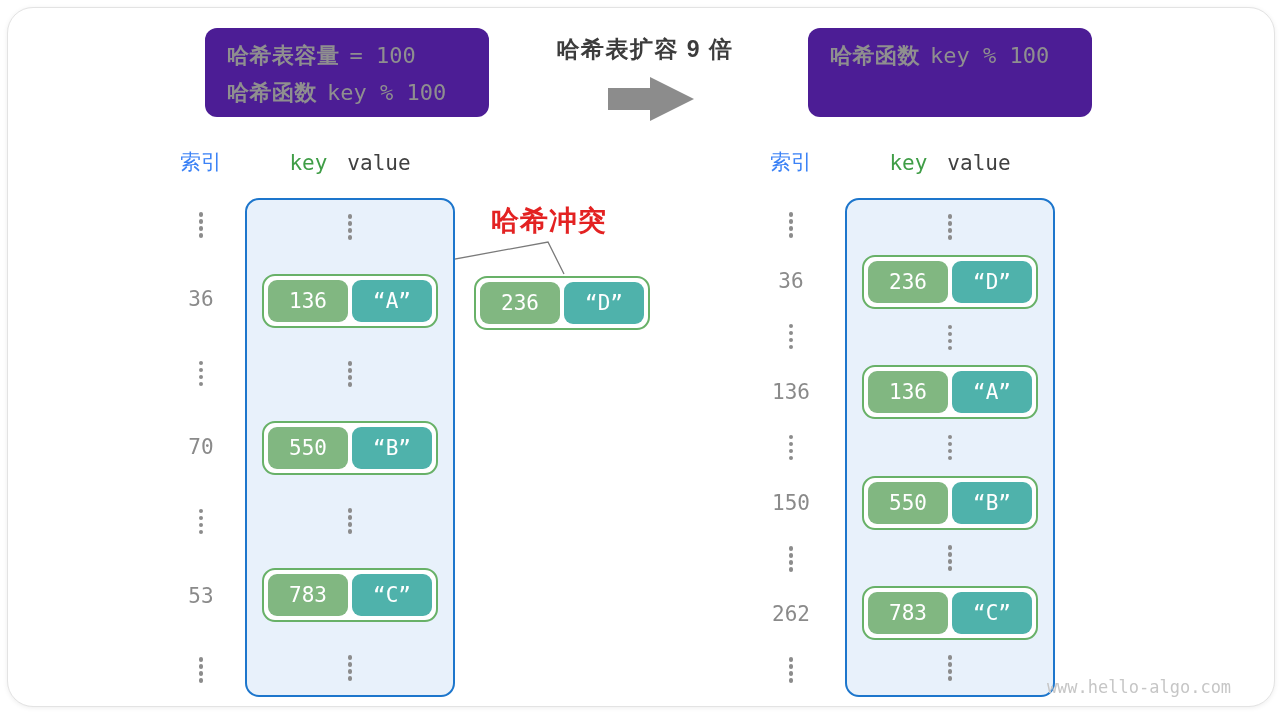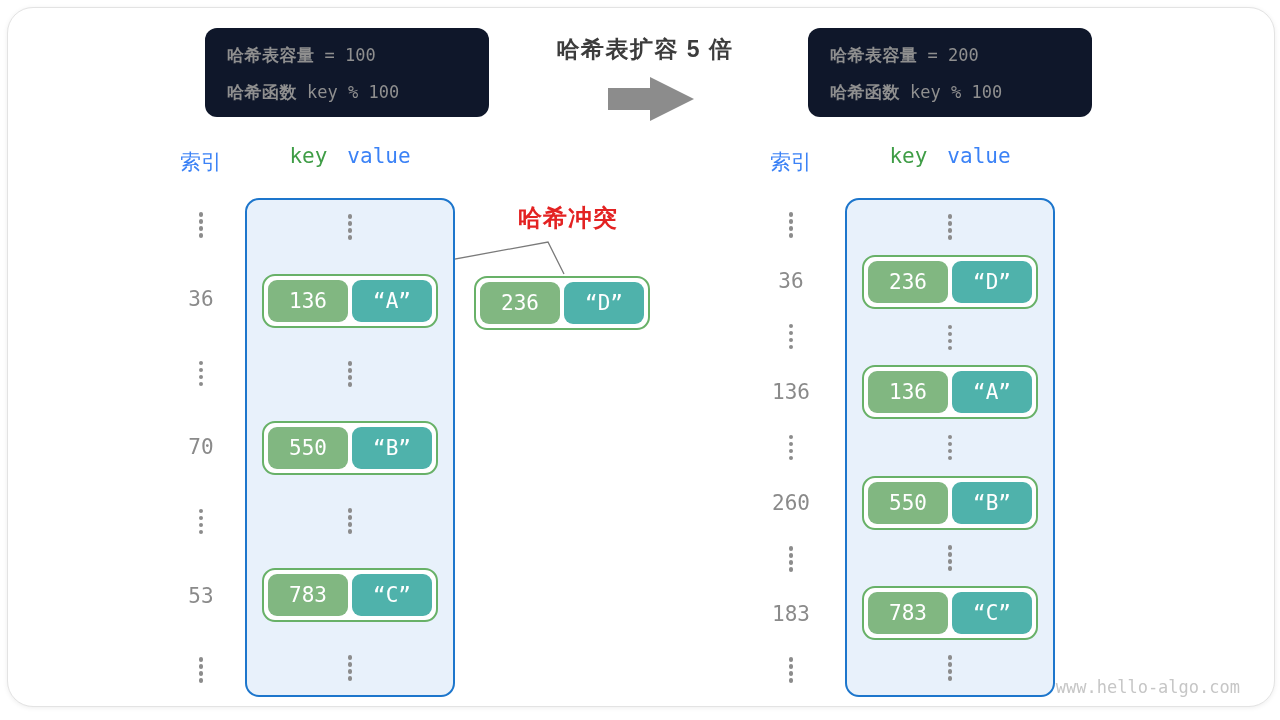--- a/index.html
+++ b/index.html
@@ -12,49 +12,49 @@
   #canvas{position:relative;width:1280px;height:720px;}
   .card{
     position:absolute;left:7px;top:7px;width:1266px;height:698px;
     background:#ffffff;border:1px solid #e3e3e3;border-radius:26px;
     box-shadow:0 1px 5px rgba(0,0,0,0.07);
   }
 
   
   .info-box{
     position:absolute;top:28px;height:89px;width:284px;
-    background:#0f172a;border-radius:12px;
+    background:#4c1d95;border-radius:12px;
     box-sizing:border-box;padding:9px 0 16px 22px;
-    color:#8f8f8f;font-size:17px;line-height:37px;
+    color:#8f8f8f;font-size:22px;line-height:37px;
     white-space:nowrap;
   }
   .info-box .lbl{font-weight:bold;letter-spacing:0.5px;}
   .info-box .rest{font-family:"DejaVu Sans Mono", monospace;margin-left:10px;}
   #info-left{left:205px;}
   #info-right{left:808px;}
 
   
   .main-title{
     position:absolute;left:495px;top:34px;width:300px;text-align:center;
     font-size:23px;font-weight:bold;color:#3c3c3c;letter-spacing:1.5px;
   }
   .arrow-wrap{position:absolute;left:606px;top:75px;width:90px;height:50px;}
 
   
   .idx-header{
     position:absolute;top:148px;width:80px;text-align:center;
     color:#3b82f6;font-size:21px;
   }
   .kv-header{
-    position:absolute;top:144px;width:210px;
+    position:absolute;top:151px;width:210px;
     display:flex;justify-content:center;gap:20px;
     font-family:"DejaVu Sans Mono", monospace;font-size:21px;align-items:flex-end;
   }
   .kv-header .kh{color:#3f9d46;}
-  .kv-header .vh{color:#3b82f6;}
+  .kv-header .vh{color:#404040;}
 
   
   .index-col{
     position:absolute;top:198px;width:80px;height:499px;
     box-sizing:border-box;padding:14px 0;
     display:flex;flex-direction:column;align-items:center;justify-content:space-between;
   }
   .bucket-array{
     position:absolute;top:198px;width:210px;height:499px;
     box-sizing:border-box;padding:14px 0;
@@ -79,56 +79,55 @@
     display:flex;align-items:center;justify-content:center;
   }
   .cell.key{background:#81b781;}
   .cell.val{background:#4fb2ab;}
 
   .dots{display:flex;flex-direction:column;align-items:center;justify-content:center;gap:2.5px;height:26px;}
   .dots i{display:block;width:4.5px;height:4.5px;border-radius:50%;background:#8c8c8c;}
 
   
   .collision-label{
-    position:absolute;left:468px;top:202px;width:200px;text-align:center;
-    color:#e32222;font-weight:bold;font-size:24px;letter-spacing:1px;
+    position:absolute;left:449px;top:202px;width:200px;text-align:center;
+    color:#e32222;font-weight:bold;font-size:28px;letter-spacing:1px;
   }
   .collision-pair{position:absolute;left:474px;top:276px;}
   #line-overlay{position:absolute;left:0;top:0;pointer-events:none;}
 
   
   .watermark{
-    position:absolute;left:1038px;top:677px;width:202px;text-align:right;
+    position:absolute;left:1038px;top:677px;width:202px;text-align:center;
     color:#c6c6c6;font-family:"DejaVu Sans Mono", monospace;font-size:17px;
   }
 </style>
 </head>
 <body>
 
 <div id="canvas">
   <div class="card"></div>
 
   <svg id="line-overlay" width="1280" height="720" viewBox="0 0 1280 720">
     <polyline points="357,277 548,242 564,274" fill="none" stroke="#7a7a7a" stroke-width="1.3"></polyline>
   </svg>
 
   <div class="info-box" id="info-left">
     <div><span class="lbl">哈希表容量</span><span class="rest">= 100</span></div>
     <div><span class="lbl">哈希函数</span><span class="rest">key % 100</span></div>
   </div>
 
-  <div class="main-title">哈希表扩容 5 倍</div>
+  <div class="main-title">哈希表扩容 9 倍</div>
   <div class="arrow-wrap">
     <svg width="90" height="50" viewBox="0 0 90 50">
       <polygon points="2,13 44,13 44,2 88,24 44,46 44,35 2,35" fill="#8c8c8c"></polygon>
     </svg>
   </div>
 
   <div class="info-box" id="info-right">
-    <div><span class="lbl">哈希表容量</span><span class="rest">= 200</span></div>
     <div><span class="lbl">哈希函数</span><span class="rest">key % 100</span></div>
   </div>
 
   <div class="idx-header" style="left:161px;">索引</div>
   <div class="kv-header" style="left:245px;">
     <span class="kh">key</span>
     <span class="vh">value</span>
   </div>
 
   <div class="idx-header" style="left:751px;">索引</div>
@@ -241,30 +240,30 @@
       </div>
       <div class="idx-cell h-pair">136</div>
       <div class="idx-cell h-dots">
         <div class="dots">
           <i></i>
           <i></i>
           <i></i>
           <i></i>
         </div>
       </div>
-      <div class="idx-cell h-pair">260</div>
-      <div class="idx-cell h-dots">
-        <div class="dots">
-          <i></i>
-          <i></i>
-          <i></i>
-          <i></i>
-        </div>
-      </div>
-      <div class="idx-cell h-pair">183</div>
+      <div class="idx-cell h-pair">150</div>
+      <div class="idx-cell h-dots">
+        <div class="dots">
+          <i></i>
+          <i></i>
+          <i></i>
+          <i></i>
+        </div>
+      </div>
+      <div class="idx-cell h-pair">262</div>
       <div class="idx-cell h-dots">
         <div class="dots">
           <i></i>
           <i></i>
           <i></i>
           <i></i>
         </div>
       </div>
     </div>
   <div class="bucket-array" style="left:845px;">

